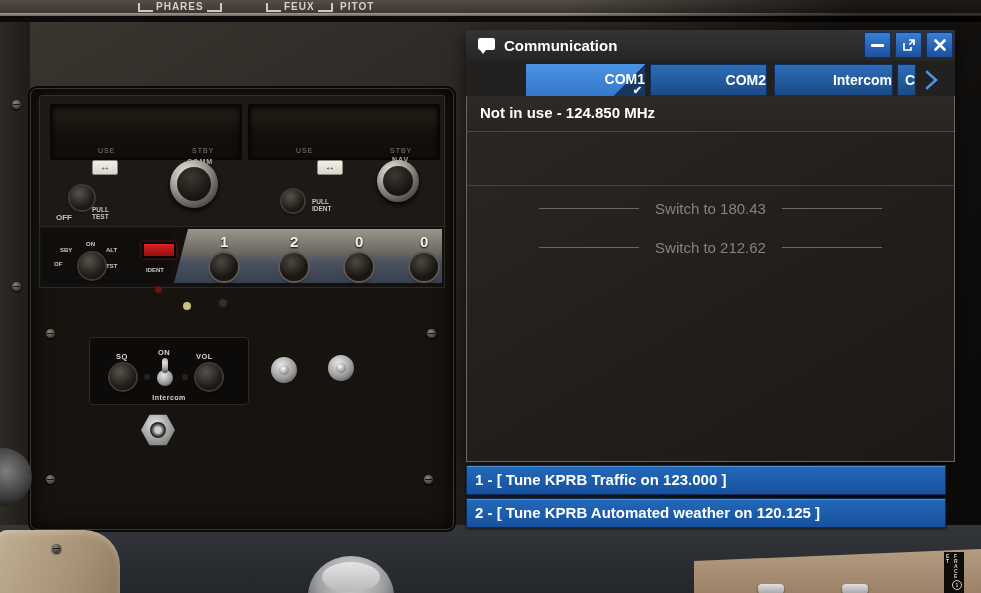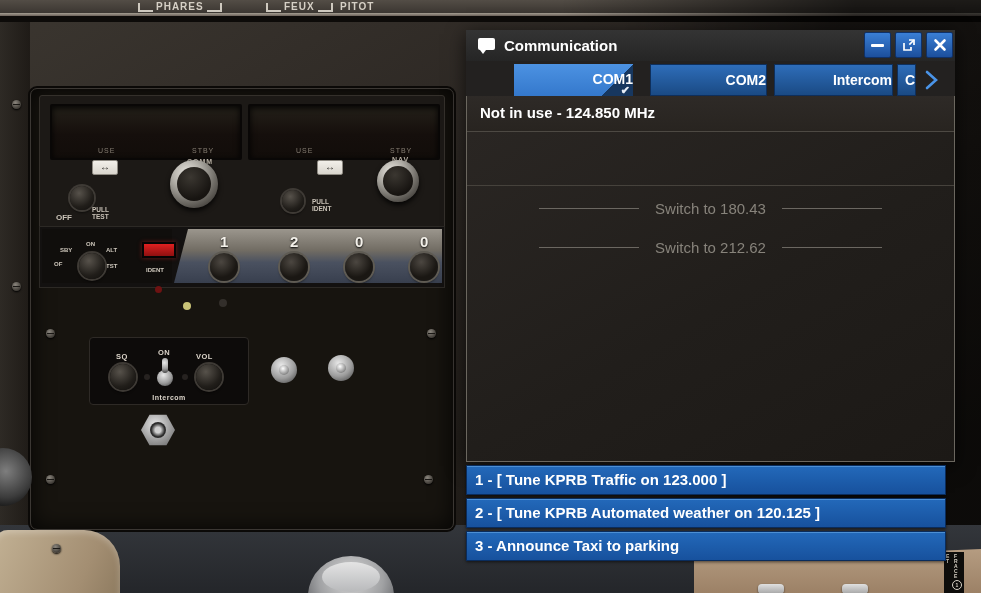--- a/index.html
+++ b/index.html
@@ -297,21 +297,21 @@
         </svg>
       </div>
       <div class="abs win-btn" style="right:2px">
         <svg width="14" height="14" viewBox="0 0 14 14">
           <path d="M2.5 2.5l9 9M11.5 2.5l-9 9" stroke="#fff" stroke-width="2.6" stroke-linecap="round"></path>
         </svg>
       </div>
     </div>
 
     <div class="abs tabstrip">
-      <div class="abs tab active" style="left:48px;width:119px">
+      <div class="abs tab active" style="left:60px;width:119px">
         <span>COM1</span>
         <span class="tab-check">✔</span>
       </div>
       <div class="abs tab" style="left:184px;width:117px">
         <span>COM2</span>
       </div>
       <div class="abs tab" style="left:308px;width:119px">
         <span>Intercom</span>
       </div>
       <div class="abs tab" style="left:431px;width:19px;padding-left:6px;overflow:hidden">
@@ -341,17 +341,14 @@
       </div>
     </div>
   </div>
 
   <div class="abs atc-btn" style="top:465px">
     <span>1 - [ Tune KPRB Traffic on 123.000 ]</span>
   </div>
   <div class="abs atc-btn" style="top:498px">
     <span>2 - [ Tune KPRB Automated weather on 120.125 ]</span>
   </div>
-  <div class="abs atc-btn" style="top:531px">
-    <span>3 - Announce Taxi to parking</span>
-  </div>
 
 </div>
 
 </body></html>

